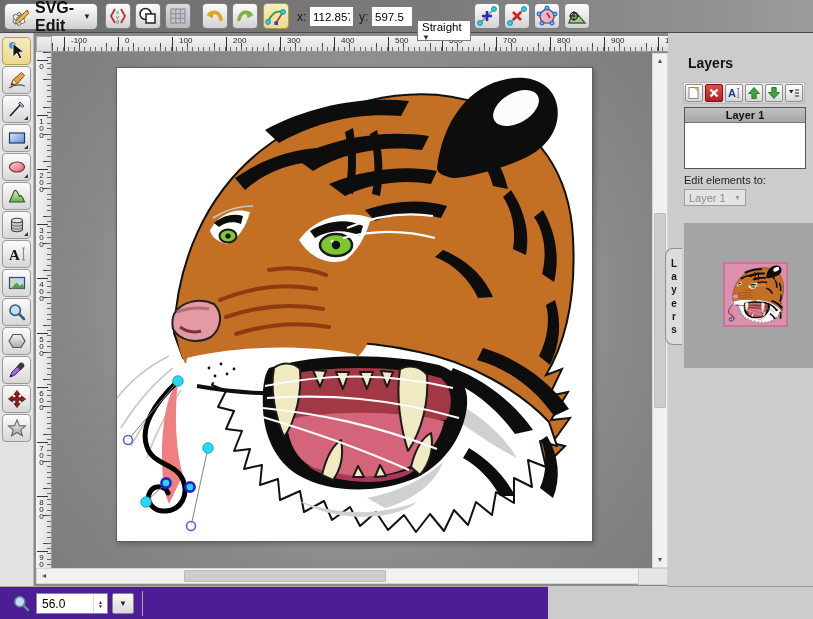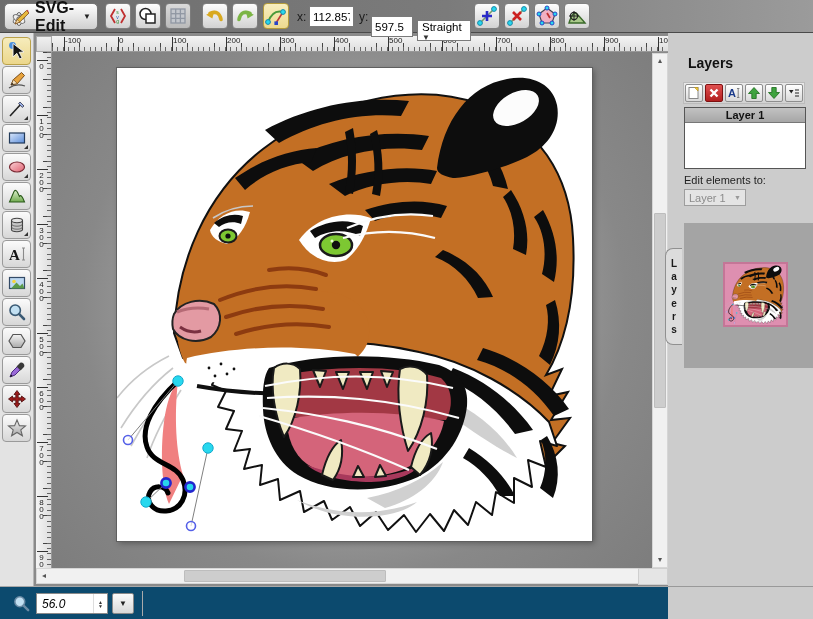--- a/index.html
+++ b/index.html
@@ -37,21 +37,21 @@
   #ruler-corner { position:absolute; left:2px; top:3px; width:16px; height:16px; background:linear-gradient(#f0f0f0,#dcdcdc); border:1px solid #aaa; }
   #ruler-h { position:absolute; left:18px; top:3px; width:616px; height:16px; overflow:hidden;
     background-color:#e9e9e9;
     background-image:
       repeating-linear-gradient(to right,#666 0 1px,transparent 1px 5.4px),
       repeating-linear-gradient(to right,#444 0 1px,transparent 1px 27px),
       linear-gradient(#f4f4f4,#dedede);
     background-size:100% 4px,100% 8px,100% 100%;
     background-position:left bottom,left bottom,left top;
     background-repeat:no-repeat; border-bottom:1px solid #999; }
-  .htick { position:absolute; top:1px; height:15px; border-left:1px solid #333; padding-left:0; font-size:8px; color:#222; line-height:8px; }
+  .htick { position:absolute; top:1px; height:15px; border-left:1px solid #333; padding-left:6px; font-size:8px; color:#222; line-height:8px; }
   #ruler-v { position:absolute; left:2px; top:19px; width:16px; height:516px; overflow:hidden;
     background-color:#e9e9e9;
     background-image:
       repeating-linear-gradient(to bottom,#666 0 1px,transparent 1px 5.45px),
       repeating-linear-gradient(to bottom,#444 0 1px,transparent 1px 27.25px),
       linear-gradient(to right,#f4f4f4,#dedede);
     background-size:4px 100%,8px 100%,100% 100%;
     background-position:right top,right top,left top;
     background-repeat:no-repeat; border-right:1px solid #999; }
   .vtick { position:absolute; left:1px; width:11px; border-top:1px solid #333; padding-top:1px; font-size:8px; color:#222;
@@ -66,21 +66,21 @@
   .sb-track { position:absolute; background:#f1f1f1; border:1px solid #d6d6d6; }
   #vscroll { left:618px; top:20px; width:16px; height:515px; }
   #hscroll { left:2px; top:535px; width:616px; height:16px; }
   .sb-arrow { position:absolute; color:#555; font-size:8px; line-height:14px; width:14px; height:14px; text-align:center; cursor:pointer; }
   .sb-thumb { position:absolute; background:#cdcdcd; border:1px solid #bdbdbd; border-radius:1px; cursor:pointer; }
   #vthumb { left:1px; top:159px; width:12px; height:195px; }
   #hthumb { top:1px; left:147px; width:202px; height:12px; }
   #sb-corner { position:absolute; left:604px; top:535px; width:30px; height:17px; background:#e5e5e5; border:1px solid #cfcfcf; }
 
   
-  #bottom-bar { position:absolute; left:0; top:586px; width:668px; height:33px; background:#0c4a6e; border-top:1px solid #a8a8a8; z-index:25;font-style:italic; }
+  #bottom-bar { position:absolute; left:0; top:586px; width:548px; height:33px; background:#4c1d95; border-top:1px solid #a8a8a8; z-index:25; }
   #zoom-input { position:absolute; left:36px; top:6px; width:72px; height:21px; background:#fff; border:1px solid #8a8a8a;
     display:flex; align-items:center; font-size:12px; padding-left:5px; cursor:text; }
   #zoom-spinner { margin-left:auto; width:14px; height:19px; display:flex; flex-direction:column; align-items:center; justify-content:center;
     font-size:5px; color:#333; line-height:4px; cursor:pointer; border-left:1px solid #ddd; }
   #zoom-drop { position:absolute; left:112px; top:6px; width:22px; height:21px; border:1px solid #8a8a8a; border-radius:2px;
     background:linear-gradient(#fbfbfb,#d9d9d9); text-align:center; font-size:8px; color:#222; line-height:20px; cursor:pointer; }
   #bottom-sep { position:absolute; left:142px; top:4px; width:1px; height:25px; background:#aaa; }
 
   
   #right-panel { position:absolute; left:668px; top:33px; width:145px; height:586px; background:#cccccc; z-index:10; }
@@ -186,21 +186,21 @@
         <circle cx="3" cy="17" r="2.4" fill="#28d8ee" stroke="#1488aa"></circle>
         <circle cx="18" cy="7" r="2.4" fill="#28d8ee" stroke="#1488aa"></circle>
         <rect x="9.4" y="16.4" width="3.6" height="3.6" fill="#2a46c8"></rect>
       </svg>
     </span>
   </div>
 
   <span class="coord-label" style="left:297px">x:</span>
   <input class="coord-input" style="left: 309px; width: 45px;" value="112.857">
   <span class="coord-label" style="left:359px">y:</span>
-  <input class="coord-input" style="left: 371px; width: 42px; margin-top: 10px;" value="597.5">
+  <input class="coord-input" style="left: 371px; width: 42px;" value="597.5">
 
   <div id="seg-select">
     <span>Straight</span>
     <span class="arr">▼</span>
   </div>
 
   <div class="tbtn" style="left:474px">
     <span>
       <svg width="22" height="22" viewBox="0 0 22 22">
         <line x1="4" y1="18" x2="18" y2="4" stroke="#7a9a6a" stroke-width="1.6"></line>

